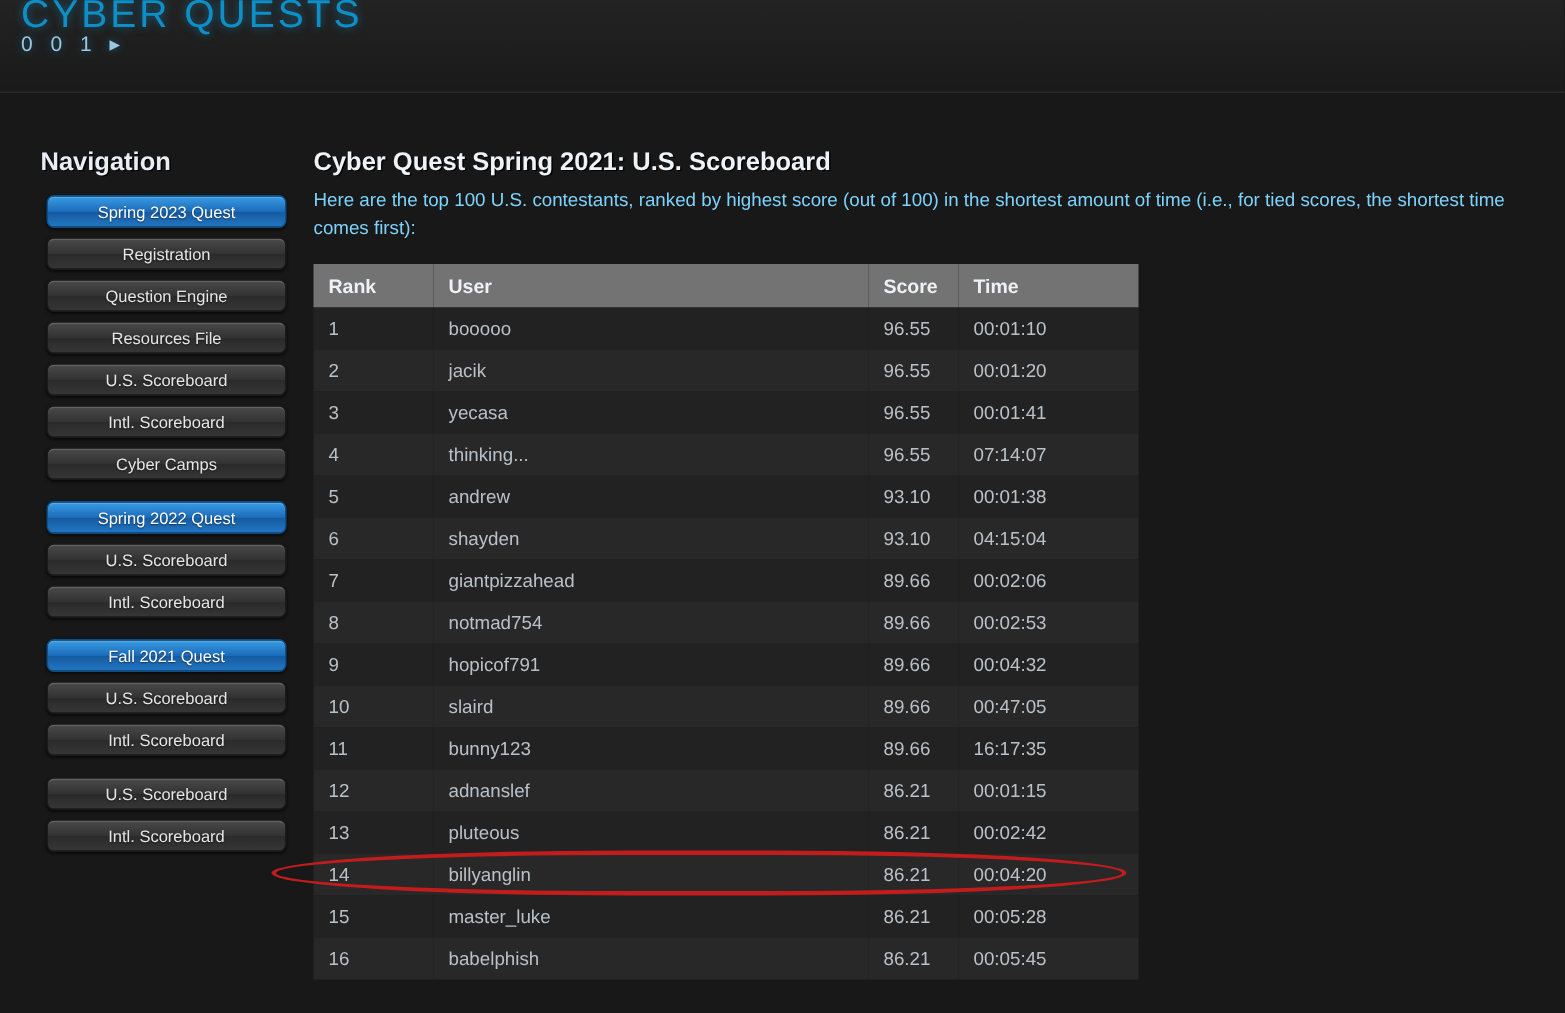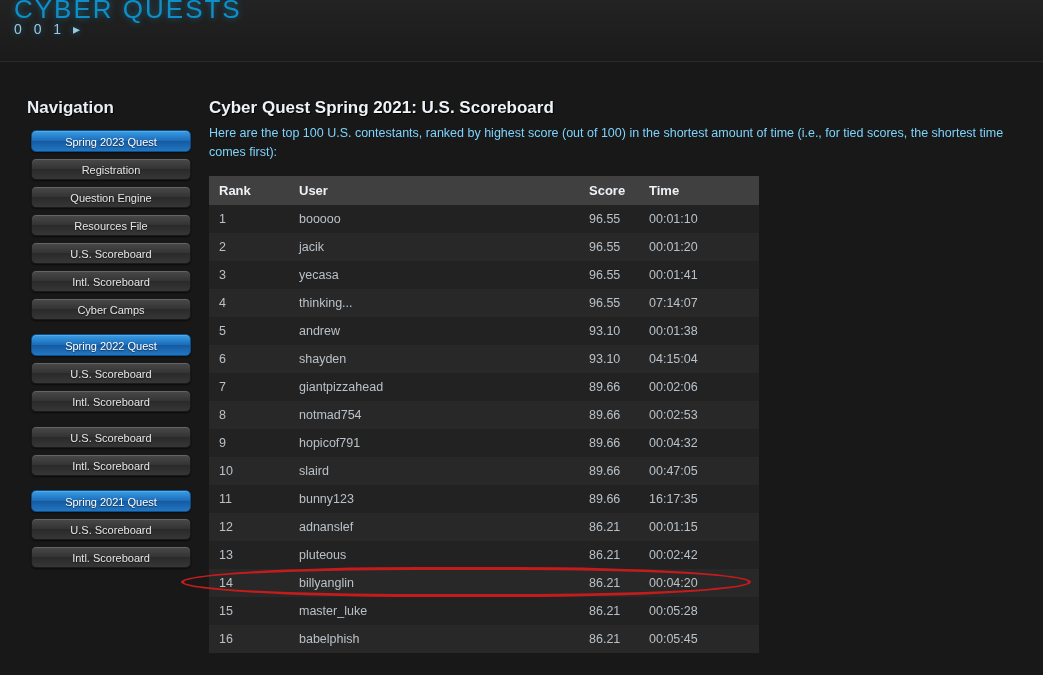--- a/index.html
+++ b/index.html
@@ -94,21 +94,21 @@
     max-width: 820px;
   }
   table.scoreboard {
     border-collapse: collapse;
     width: 550px;
   }
   table.scoreboard th {
     text-align: left;
     font-size: 13px;
     color: #eef2f6;
-    background: #404040;
+    background: #737373;
     padding: 7px 10px;
     font-weight: bold;
   }
   table.scoreboard td {
     padding: 7px 10px;
     font-size: 12.5px;
     color: #b9c1c8;
   }
   table.scoreboard tbody tr:nth-child(odd) td { background: #222; }
   table.scoreboard tbody tr:nth-child(even) td { background: #282828; }
@@ -149,25 +149,25 @@
           <div class="nav-btn item-btn">U.S. Scoreboard</div>
           <div class="nav-btn item-btn">Intl. Scoreboard</div>
           <div class="nav-btn item-btn">Cyber Camps</div>
         </div>
         <div class="nav-group">
           <div class="nav-btn header-btn">Spring 2022 Quest</div>
           <div class="nav-btn item-btn">U.S. Scoreboard</div>
           <div class="nav-btn item-btn">Intl. Scoreboard</div>
         </div>
         <div class="nav-group">
-          <div class="nav-btn item-btn">U.S. Scoreboard</div>
-          <div class="nav-btn item-btn">Intl. Scoreboard</div>
-        </div>
-        <div class="nav-group">
-          <div class="nav-btn header-btn">Spring 2021 Quest</div>
+          <div class="nav-btn header-btn">Fall 2021 Quest</div>
+          <div class="nav-btn item-btn">U.S. Scoreboard</div>
+          <div class="nav-btn item-btn">Intl. Scoreboard</div>
+        </div>
+        <div class="nav-group">
           <div class="nav-btn item-btn">U.S. Scoreboard</div>
           <div class="nav-btn item-btn">Intl. Scoreboard</div>
         </div>
       </div>
   </aside>
 
   <main class="main">
     <div class="page-title">Cyber Quest Spring 2021: U.S. Scoreboard</div>
     <div class="page-intro">Here are the top 100 U.S. contestants, ranked by highest score (out of 100) in the shortest amount of time (i.e., for tied scores, the shortest time comes first):</div>
 

